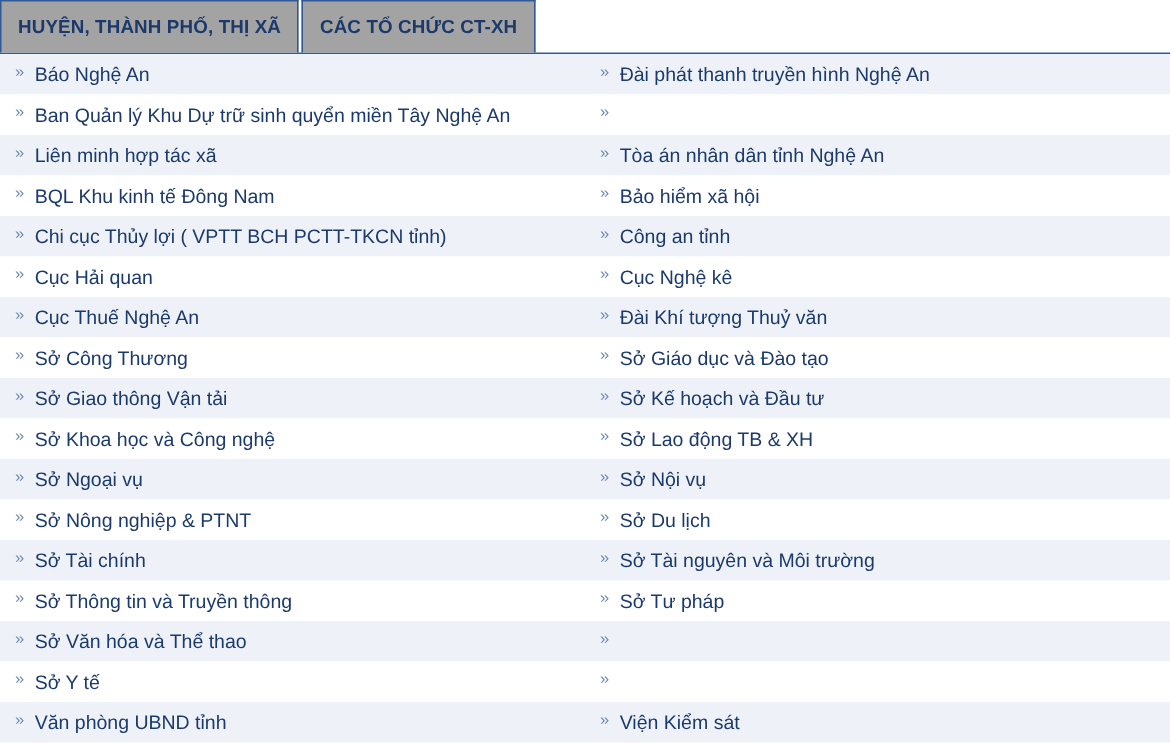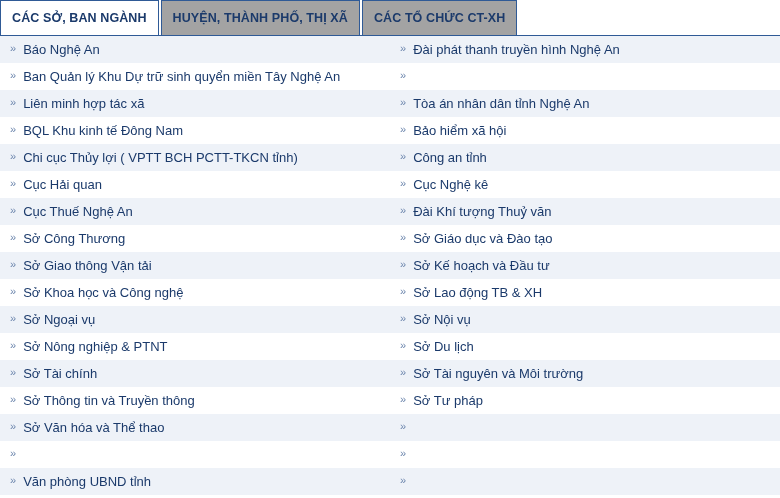--- a/index.html
+++ b/index.html
@@ -89,23 +89,20 @@
     overflow: hidden;
     text-overflow: ellipsis;
   }
 </style>
 </head>
 <body>
 
 <div class="wrap">
 
   <div class="tabs">
-    <div class="tab active">
-      <span>CÁC SỞ, BAN NGÀNH</span>
-    </div>
     <div class="tab">
       <span>HUYỆN, THÀNH PHỐ, THỊ XÃ</span>
     </div>
     <div class="tab">
       <span>CÁC TỔ CHỨC CT-XH</span>
     </div>
   </div>
 
   <div class="columns">
 
@@ -165,20 +162,21 @@
       <div class="row even">
         <span class="bullet">»</span>
         <span class="label">Sở Thông tin và Truyền thông</span>
       </div>
       <div class="row odd">
         <span class="bullet">»</span>
         <span class="label">Sở Văn hóa và Thể thao</span>
       </div>
       <div class="row even">
         <span class="bullet">»</span>
+        <span class="label">Sở Y tế</span>
       </div>
       <div class="row odd">
         <span class="bullet">»</span>
         <span class="label">Văn phòng UBND tỉnh</span>
       </div>
     </div>
 
     <div class="col">
       <div class="row odd">
         <span class="bullet">»</span>
@@ -236,17 +234,18 @@
         <span class="label">Sở Tư pháp</span>
       </div>
       <div class="row odd">
         <span class="bullet">»</span>
       </div>
       <div class="row even">
         <span class="bullet">»</span>
       </div>
       <div class="row odd">
         <span class="bullet">»</span>
+        <span class="label">Viện Kiểm sát</span>
       </div>
     </div>
 
   </div>
 </div>
 
 </body></html>

